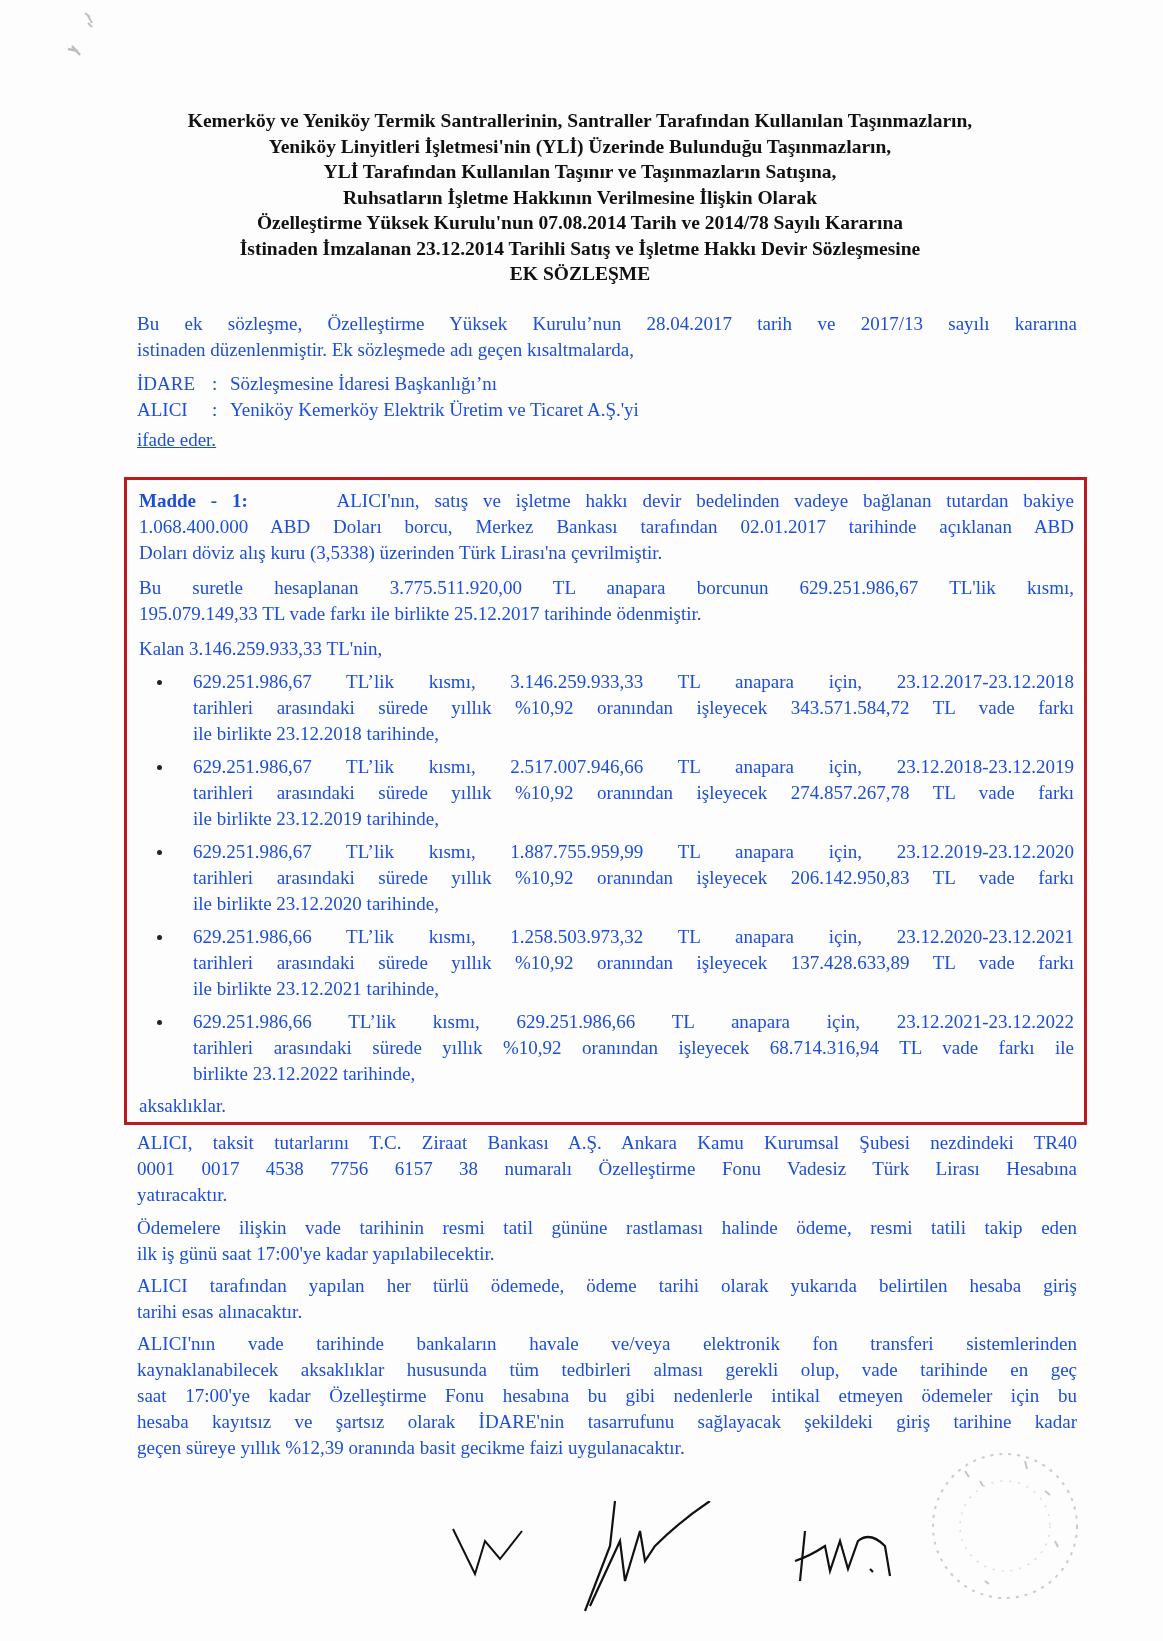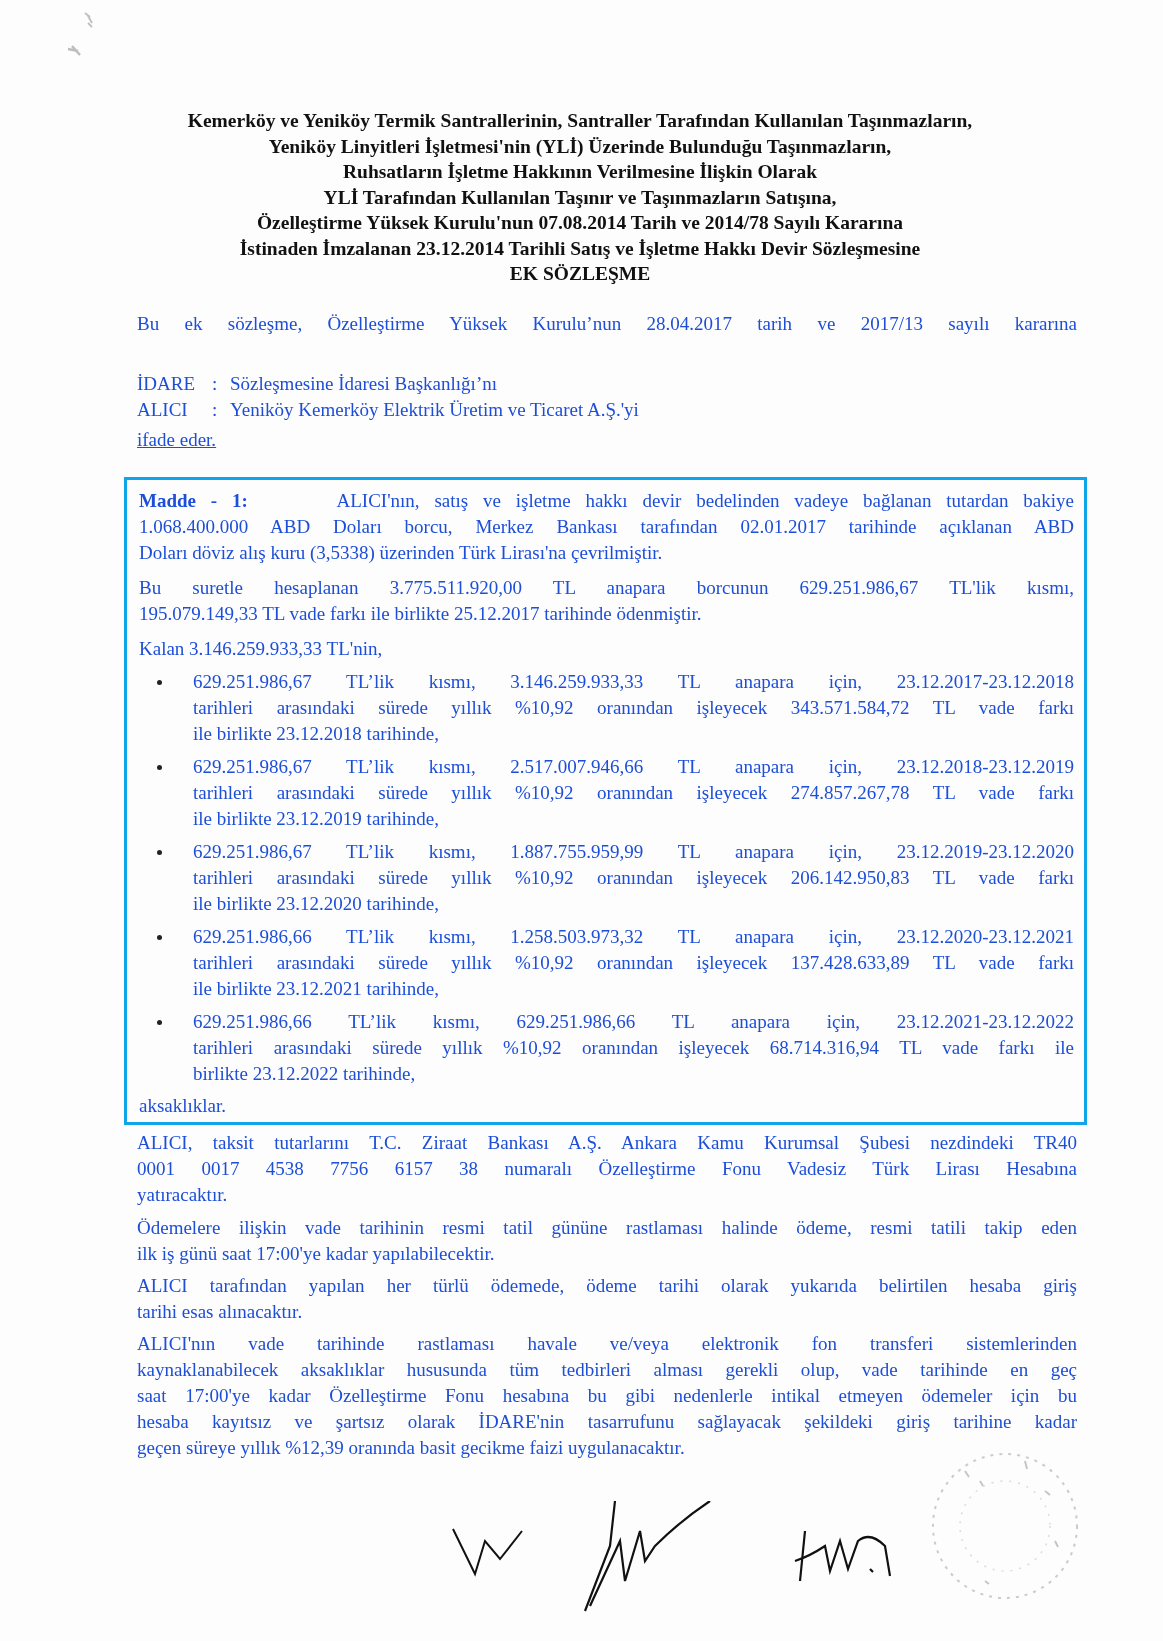--- a/index.html
+++ b/index.html
@@ -20,21 +20,21 @@
     .body-text { font-size: 19px; line-height: 26px; color: #1d4ed8; }
     .para { position: absolute; left: 137px; width: 940px; text-align: justify; text-align-last: auto; }
     .justify-line { display: block; text-align: justify; text-align-last: justify; }
     .last-line { display: block; text-align: left; }
     .abbr-row { display: flex; }
     .abbr-key { width: 75px; display: inline-block; }
     .abbr-sep { width: 18px; display: inline-block; }
 
     .madde-box {
       position: absolute; left: 124px; top: 466px; width: 963px; height: 648px;
-      border: 3px solid #0ea5e9; box-sizing: border-box;
+      border: 3px solid #b91c1c; box-sizing: border-box;
     }
     .madde-inner { position: absolute; left: 12px; top: 8px; width: 935px; }
     .madde-label { font-weight: bold; }
     .gap { height: 9px; }
     .bullet-item { position: relative; padding-left: 54px; margin-top: 7px; }
     .bullet-dot {
       position: absolute; left: 18px; top: 11px; width: 5px; height: 5px;
       background: #222; border-radius: 50%;
     }
     .signatures { position: absolute; left: 440px; top: 1490px; width: 560px; height: 130px; }
@@ -46,29 +46,30 @@
 <div class="page">
 
   <svg class="scan-mark" viewBox="0 0 80 50">
     <path d="M55 2 L60 6 M58 5 L62 12 M58 12 L62 16" stroke="#999" stroke-width="2" fill="none" opacity="0.6"></path>
     <path d="M38 38 L48 40 M42 35 L50 44" stroke="#888" stroke-width="2.5" fill="none" opacity="0.55"></path>
   </svg>
 
   <div class="title-block">
     <div>Kemerköy ve Yeniköy Termik Santrallerinin, Santraller Tarafından Kullanılan Taşınmazların,</div>
     <div>Yeniköy Linyitleri İşletmesi'nin (YLİ) Üzerinde Bulunduğu Taşınmazların,</div>
+    <div>YLİ Tarafından Kullanılan Taşınır ve Taşınmazların Satışına,</div>
     <div>Ruhsatların İşletme Hakkının Verilmesine İlişkin Olarak</div>
-    <div>YLİ Tarafından Kullanılan Taşınır ve Taşınmazların Satışına,</div>
     <div>Özelleştirme Yüksek Kurulu'nun 07.08.2014 Tarih ve 2014/78 Sayılı Kararına</div>
     <div>İstinaden İmzalanan 23.12.2014 Tarihli Satış ve İşletme Hakkı Devir Sözleşmesine</div>
     <div>EK SÖZLEŞME</div>
   </div>
 
   <div class="para body-text" style="top:300px;">
     <span class="justify-line">Bu ek sözleşme, Özelleştirme Yüksek Kurulu’nun 28.04.2017 tarih ve 2017/13 sayılı kararına</span>
+    <span class="last-line">istinaden düzenlenmiştir. Ek sözleşmede adı geçen kısaltmalarda,</span>
   </div>
 
   <div class="para body-text" style="top:360px;">
     <div class="abbr-row">
       <span class="abbr-key">İDARE</span>
       <span class="abbr-sep">:</span>
       <span>Sözleşmesine İdaresi Başkanlığı’nı</span>
     </div>
     <div class="abbr-row">
       <span class="abbr-key">ALICI</span>
@@ -137,21 +138,21 @@
     <span class="justify-line">Ödemelere ilişkin vade tarihinin resmi tatil gününe rastlaması halinde ödeme, resmi tatili takip eden</span>
     <span class="last-line">ilk iş günü saat 17:00'ye kadar yapılabilecektir.</span>
   </div>
 
   <div class="para body-text" style="top:1262px;">
     <span class="justify-line">ALICI tarafından yapılan her türlü ödemede, ödeme tarihi olarak yukarıda belirtilen hesaba giriş</span>
     <span class="last-line">tarihi esas alınacaktır.</span>
   </div>
 
   <div class="para body-text" style="top:1320px;">
-    <span class="justify-line">ALICI'nın vade tarihinde rastlaması havale ve/veya elektronik fon transferi sistemlerinden</span>
+    <span class="justify-line">ALICI'nın vade tarihinde bankaların havale ve/veya elektronik fon transferi sistemlerinden</span>
     <span class="justify-line">kaynaklanabilecek aksaklıklar hususunda tüm tedbirleri alması gerekli olup, vade tarihinde en geç</span>
     <span class="justify-line">saat 17:00'ye kadar Özelleştirme Fonu hesabına bu gibi nedenlerle intikal etmeyen ödemeler için bu</span>
     <span class="justify-line">hesaba kayıtsız ve şartsız olarak İDARE'nin tasarrufunu sağlayacak şekildeki giriş tarihine kadar</span>
     <span class="last-line">geçen süreye yıllık %12,39 oranında basit gecikme faizi uygulanacaktır.</span>
   </div>
 
   <svg class="stamp" viewBox="0 0 190 180">
     <circle cx="100" cy="95" r="72" fill="none" stroke="#aaa" stroke-width="2" stroke-dasharray="3 6" opacity="0.6"></circle>
     <circle cx="100" cy="95" r="45" fill="none" stroke="#bbb" stroke-width="1.5" stroke-dasharray="2 7" opacity="0.5"></circle>
     <path d="M60 40 l4 6 M75 50 l3 5 M120 30 l2 8 M140 60 l5 4 M150 110 l3 6 M80 150 l4 3" stroke="#999" stroke-width="2" opacity="0.55"></path>

